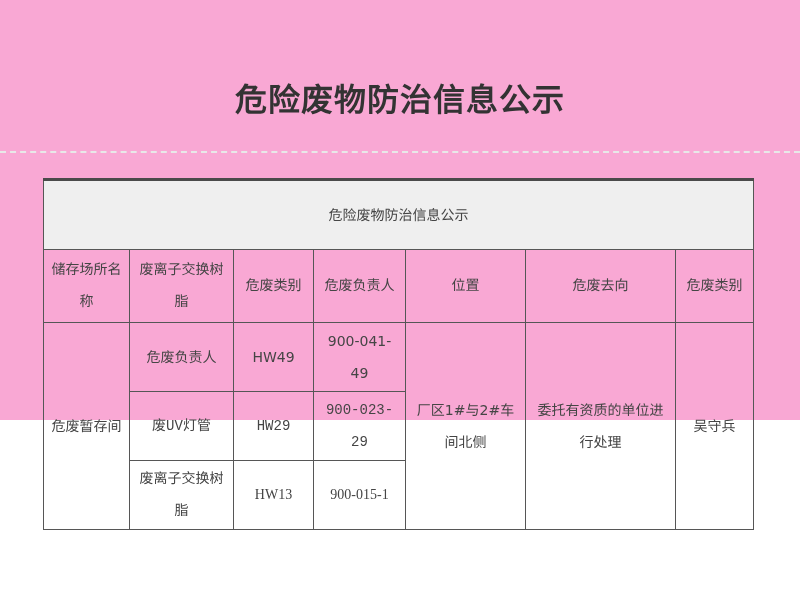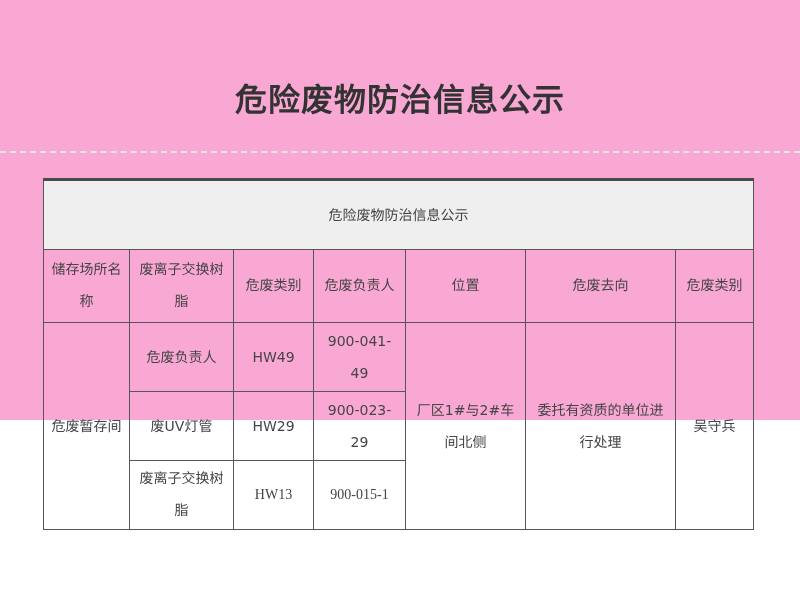--- a/index.html
+++ b/index.html
@@ -55,21 +55,21 @@
     padding: 2px 5px;
     word-break: break-word;
     overflow-wrap: break-word;
   }
   tr.caption-row td {
     background: #efefef;
     height: 64px;
   }
   tr.header-row th { height: 68px; font-family: Liberation Mono, monospace; }
   tr.data-row-1 td { height: 36px; }
-  tr.data-row-2 td { height: 37px; }
+  tr.data-row-2 td { height: 37px; font-family: Liberation Mono, monospace; }
   tr.data-row-3 td { height: 62px; font-family: Liberation Serif, serif; }
 </style>
 </head>
 <body>
 
 <div class="page">
 
   <h1 class="page-title">危险废物防治信息公示</h1>
 
   <div class="divider"></div>

